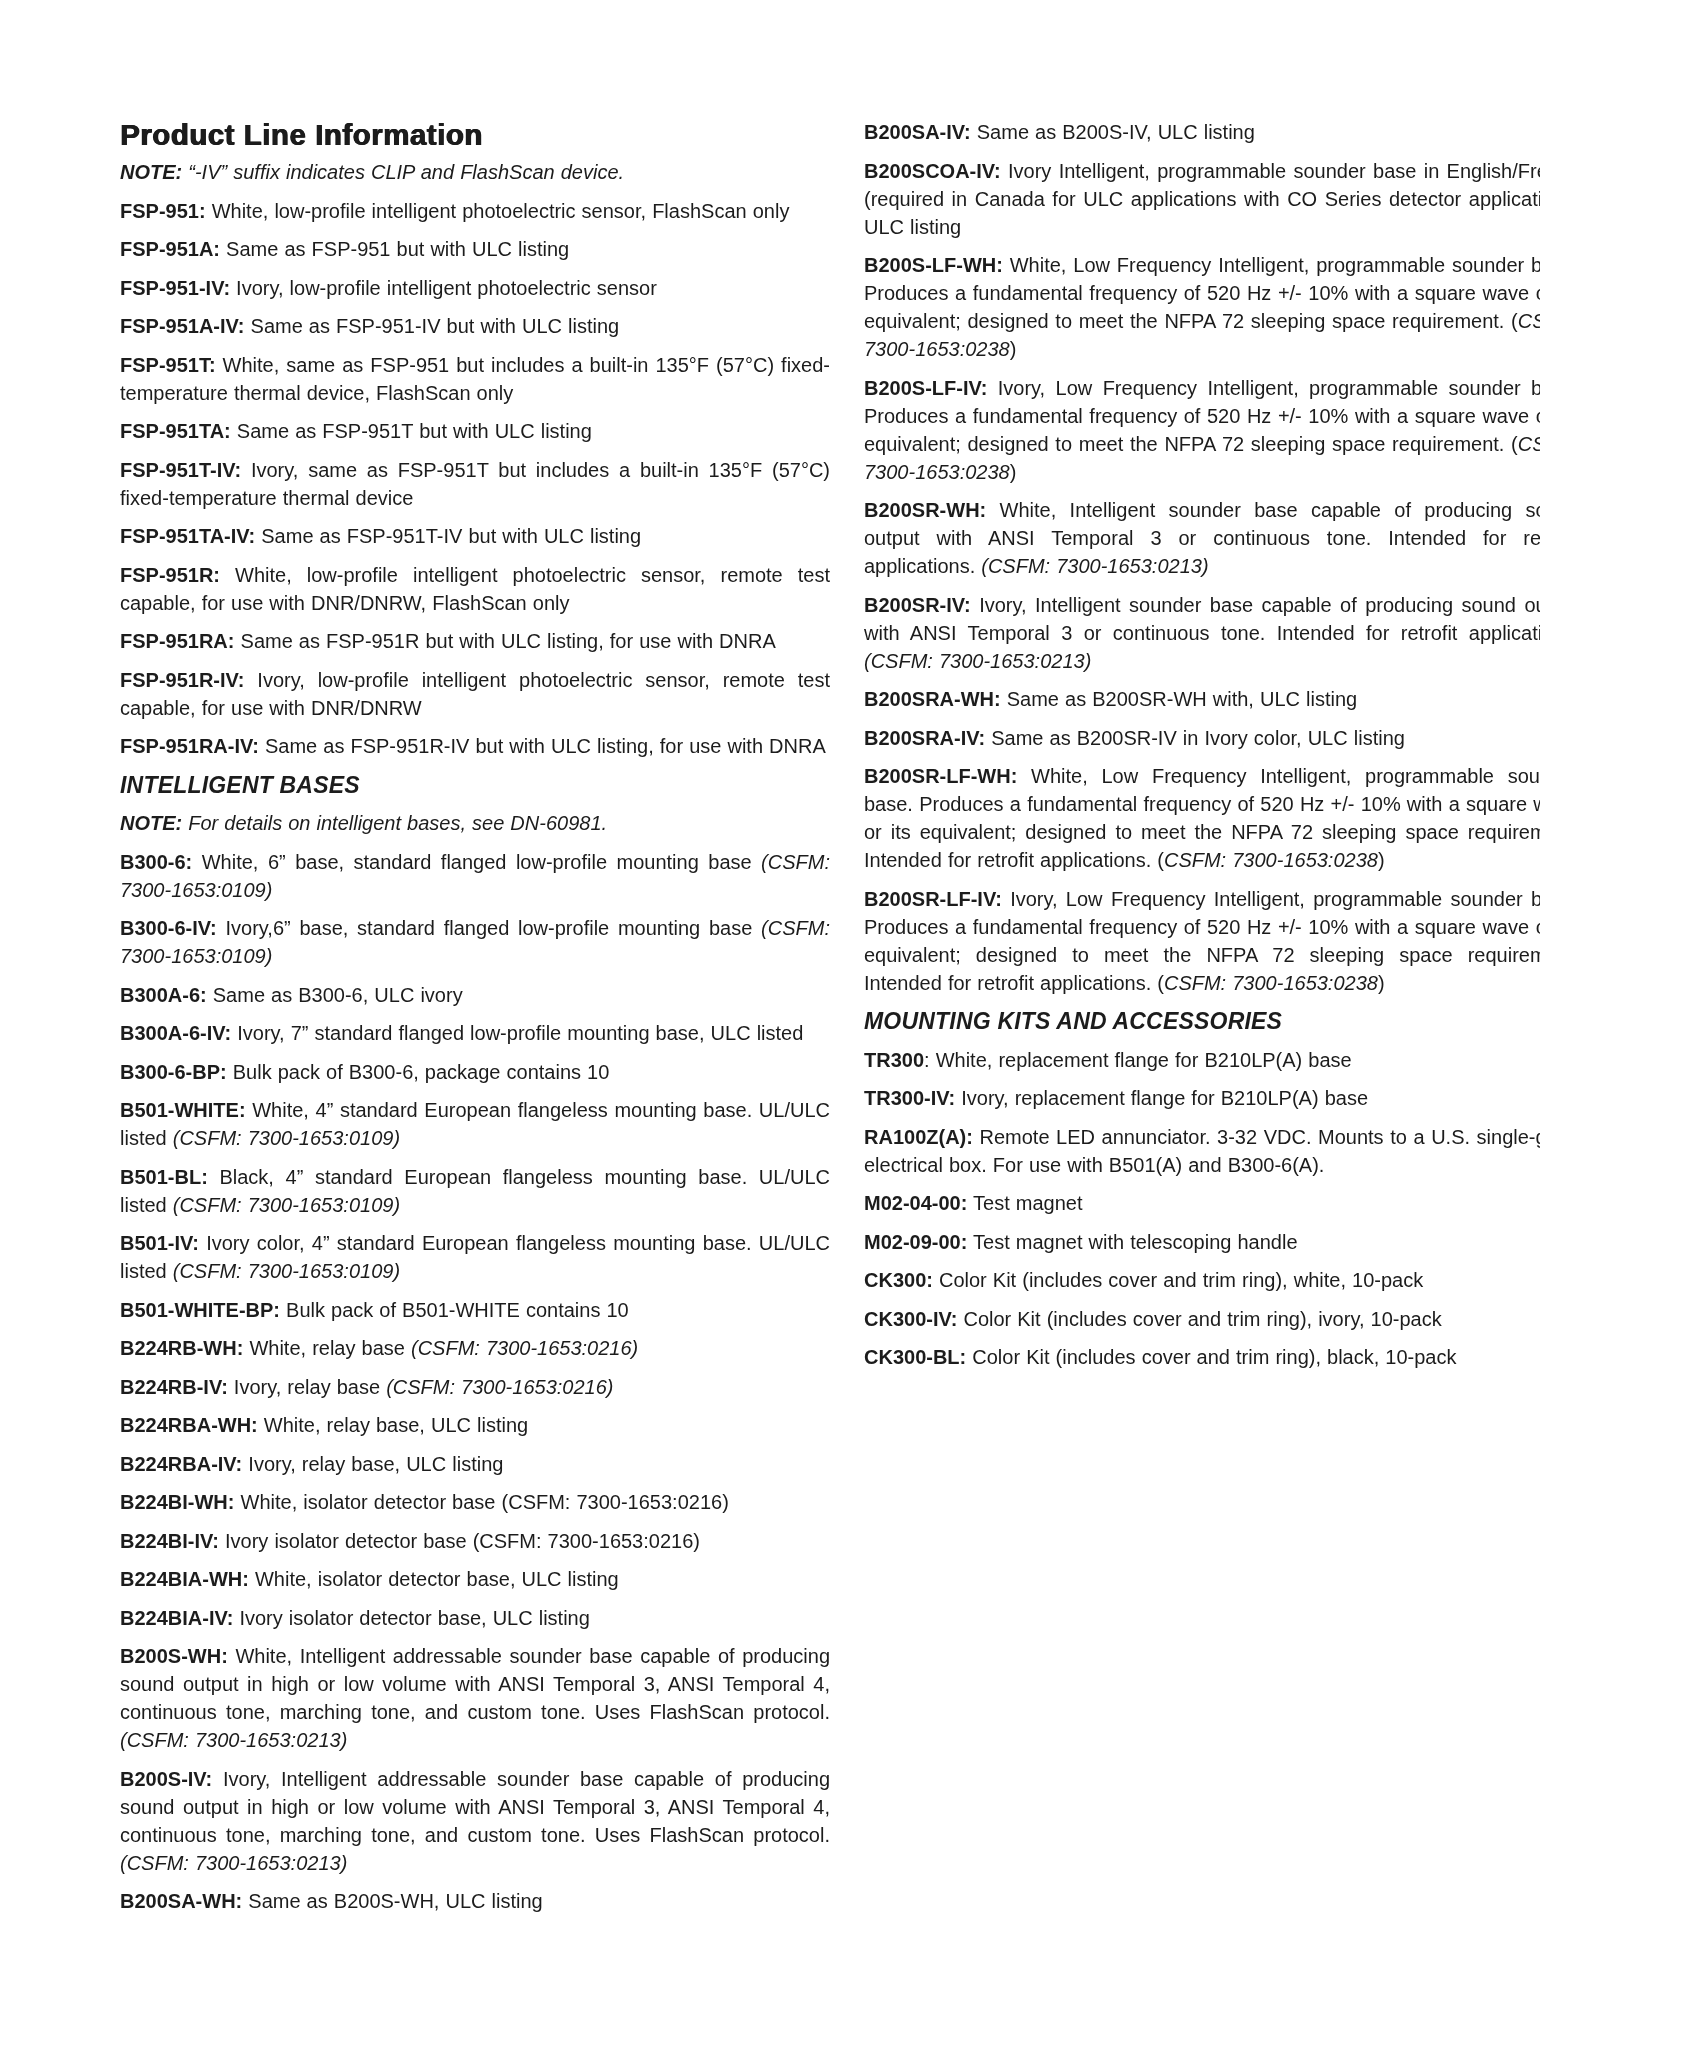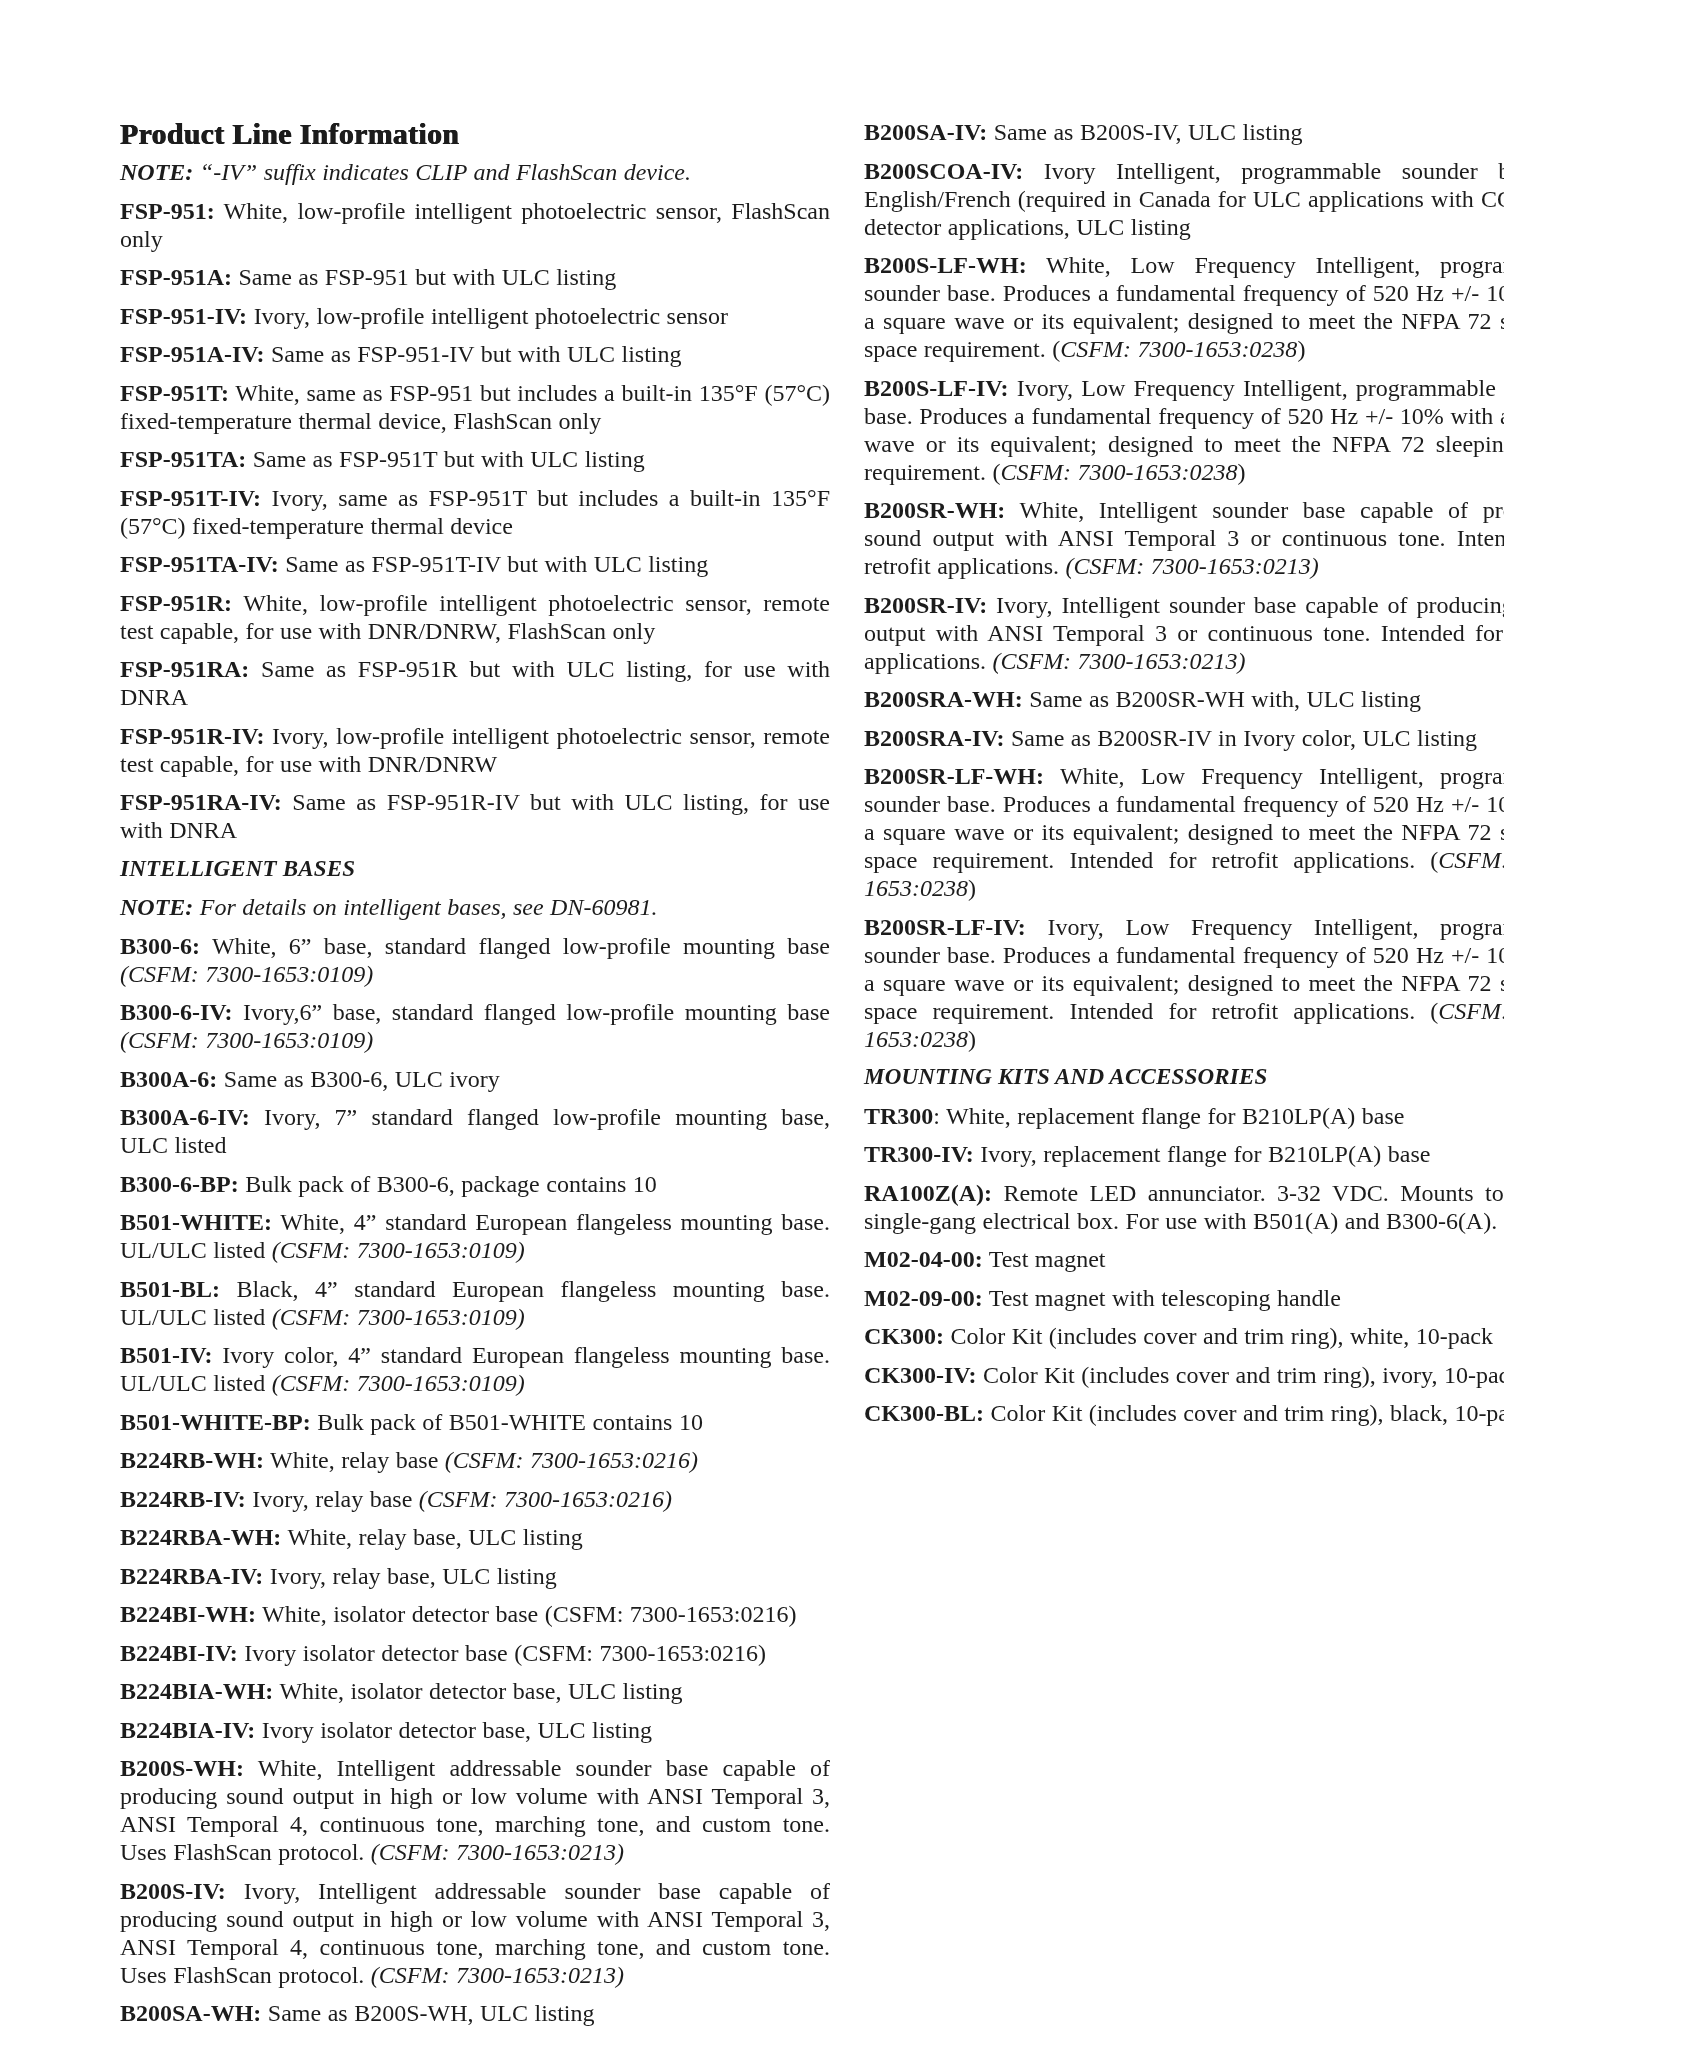--- a/index.html
+++ b/index.html
@@ -6,22 +6,23 @@
     margin: 0;
     padding: 0;
     background: #ffffff;
   }
   .page {
     position: relative;
     width: 1504px;
     height: 2068px;
     background: #ffffff;
     color: #1c1c1c;
-    font-family: Liberation Serif, serif;
+    font-family: Liberation Sans, sans-serif;
     overflow: hidden;
+    padding-left: 36px;
   }
   .col {
     position: absolute;
     top: 118px;
   }
   .col-left  { left: 120px; width: 710px; }
   .col-right { left: 864px; width: 716px; }
 
   .doc-title {
     font-size: 29.5px;
@@ -34,21 +35,21 @@
   }
   .section-heading {
     font-size: 23px;
     line-height: 28px;
     font-weight: 700;
     font-style: italic;
     letter-spacing: 0.2px;
     margin: 9px 0 10.5px 0;
   }
   .para {
-    font-size: 24px;
+    font-size: 20px;
     line-height: 28px;
     margin: 0 0 10.5px 0;
     text-align: justify;
     text-justify: inter-word;
     hyphens: manual;
     word-spacing: 0.5px;
   }
   .r-b  { font-weight: 700; }
   .r-i  { font-style: italic; }
   .r-bi { font-weight: 700; font-style: italic; }

